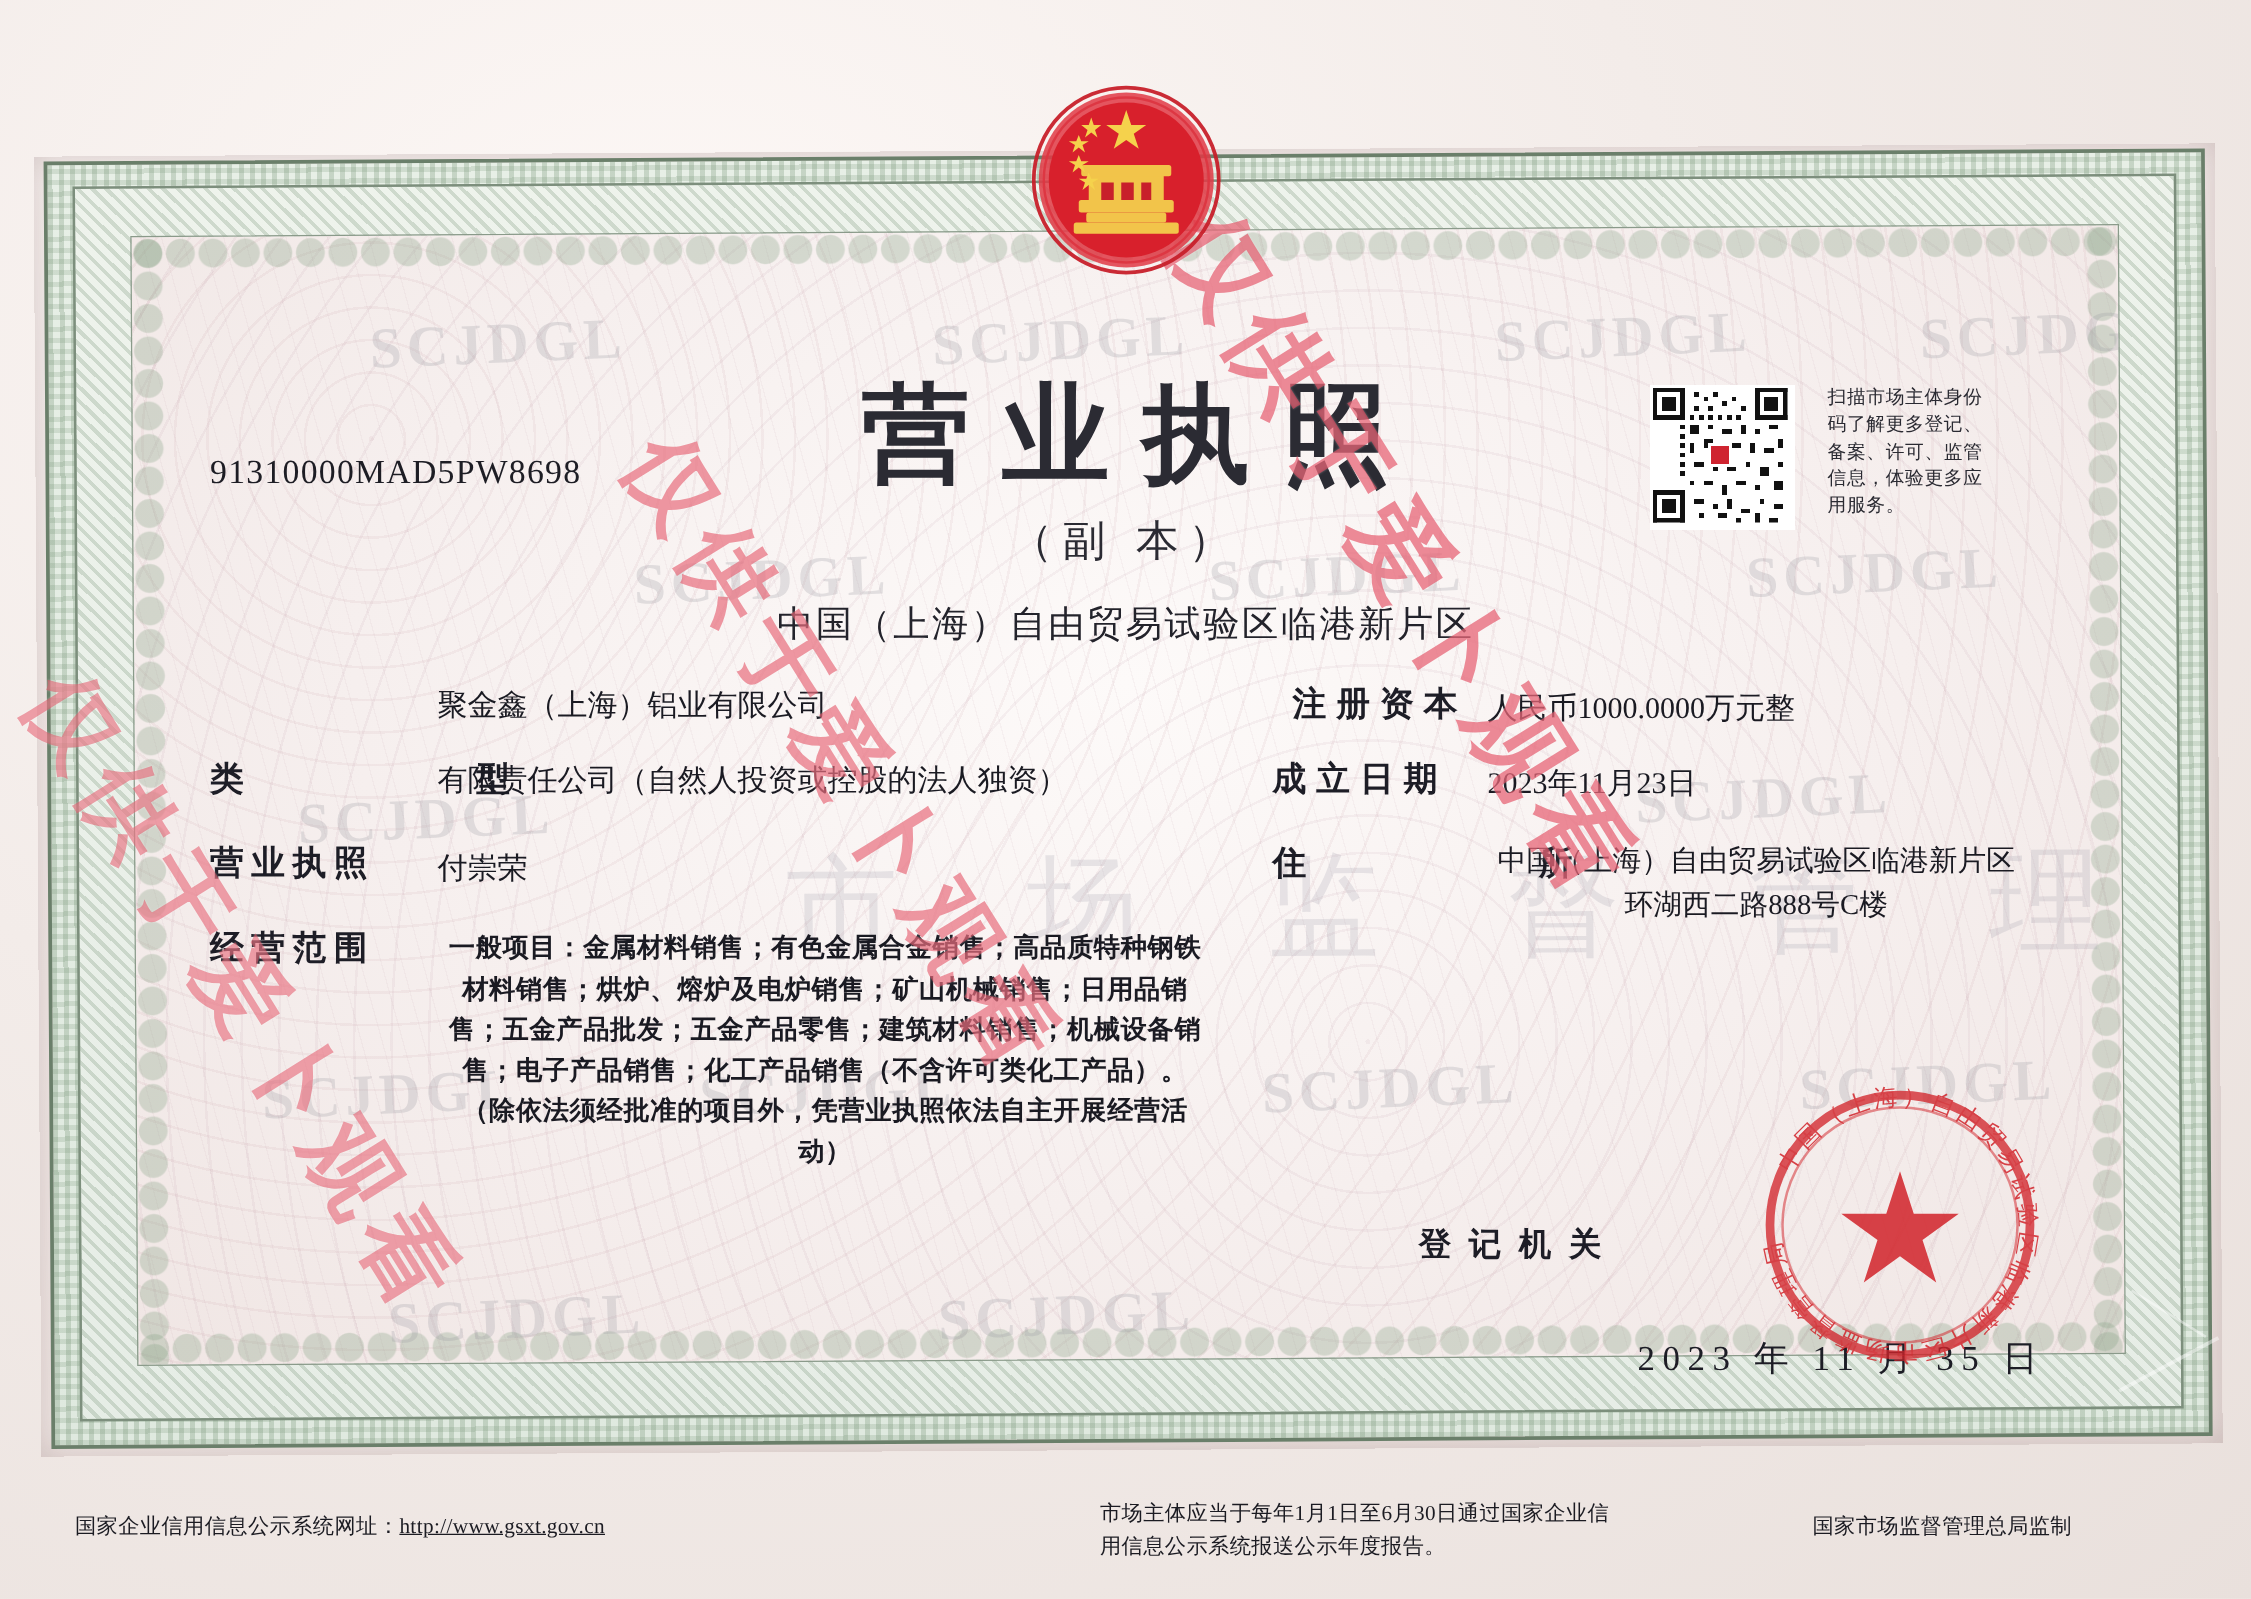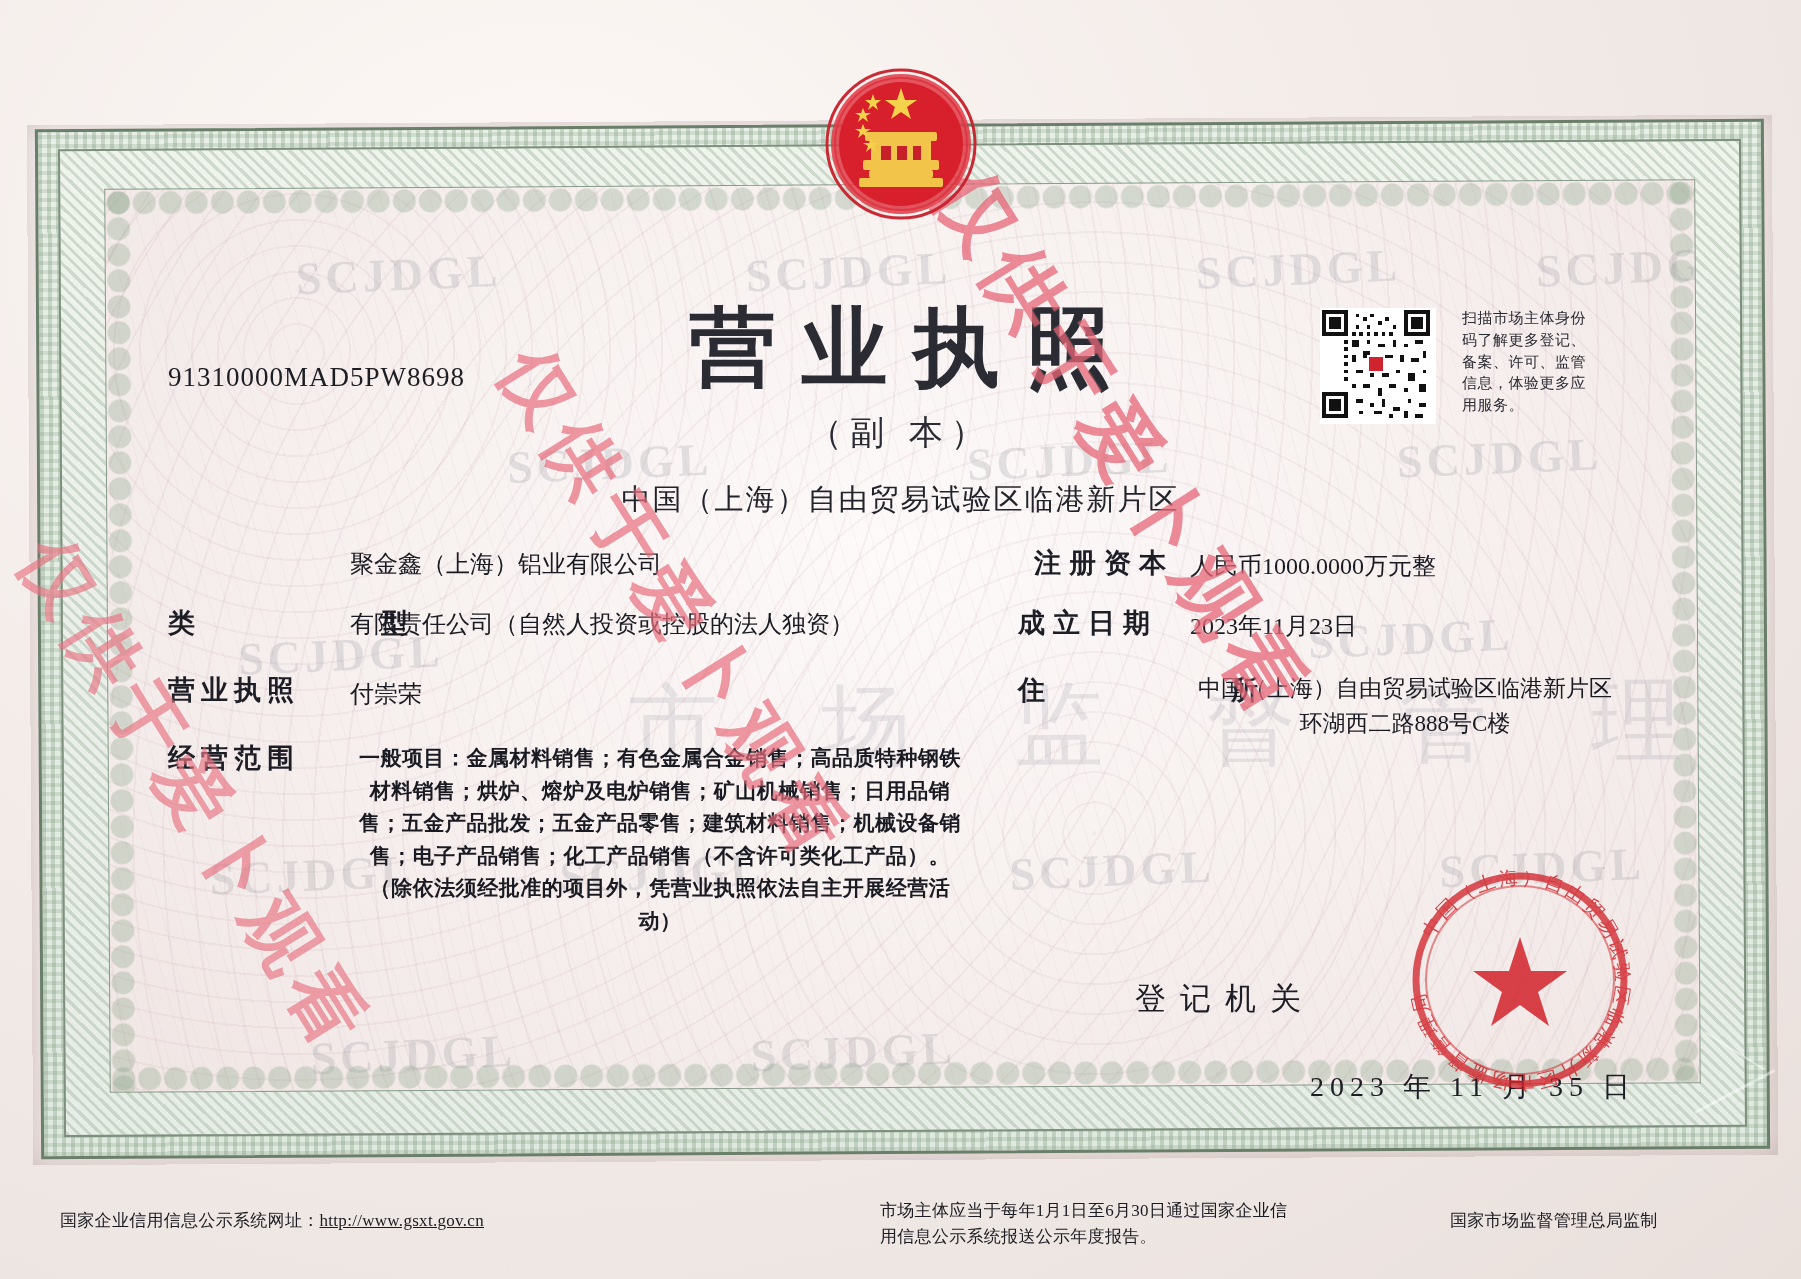--- a/index.html
+++ b/index.html
@@ -153,21 +153,21 @@
   }
   
   #lbl-capital{left:1034px;top:545px;letter-spacing:8px;}
   #val-capital{left:1190px;top:550px;}
   #lbl-date{left:1018px;top:605px;letter-spacing:8px;}
   #val-date{left:1190px;top:610px;}
   #lbl-addr{left:1018px;top:672px;letter-spacing:44px;}
   #val-addr{left:1190px;top:672px;width:430px;white-space:normal;line-height:1.5;font-size:23px;}
   
   #registrar{
-    position:absolute;left:1135px;top:978px;font-size:31px;font-weight:normal;letter-spacing:14px;color:#1d1d26;white-space:nowrap;
+    position:absolute;left:1135px;top:978px;font-size:26px;font-weight:bold;letter-spacing:14px;color:#1d1d26;white-space:nowrap;
   }
   #issue-date{
     position:absolute;left:1310px;top:1068px;font-size:28px;letter-spacing:6px;color:#1d1d26;white-space:nowrap;
   }
   
   #seal{
     position:absolute;left:1395px;top:855px;width:250px;height:250px;z-index:35;
     opacity:.85;
   }
   

